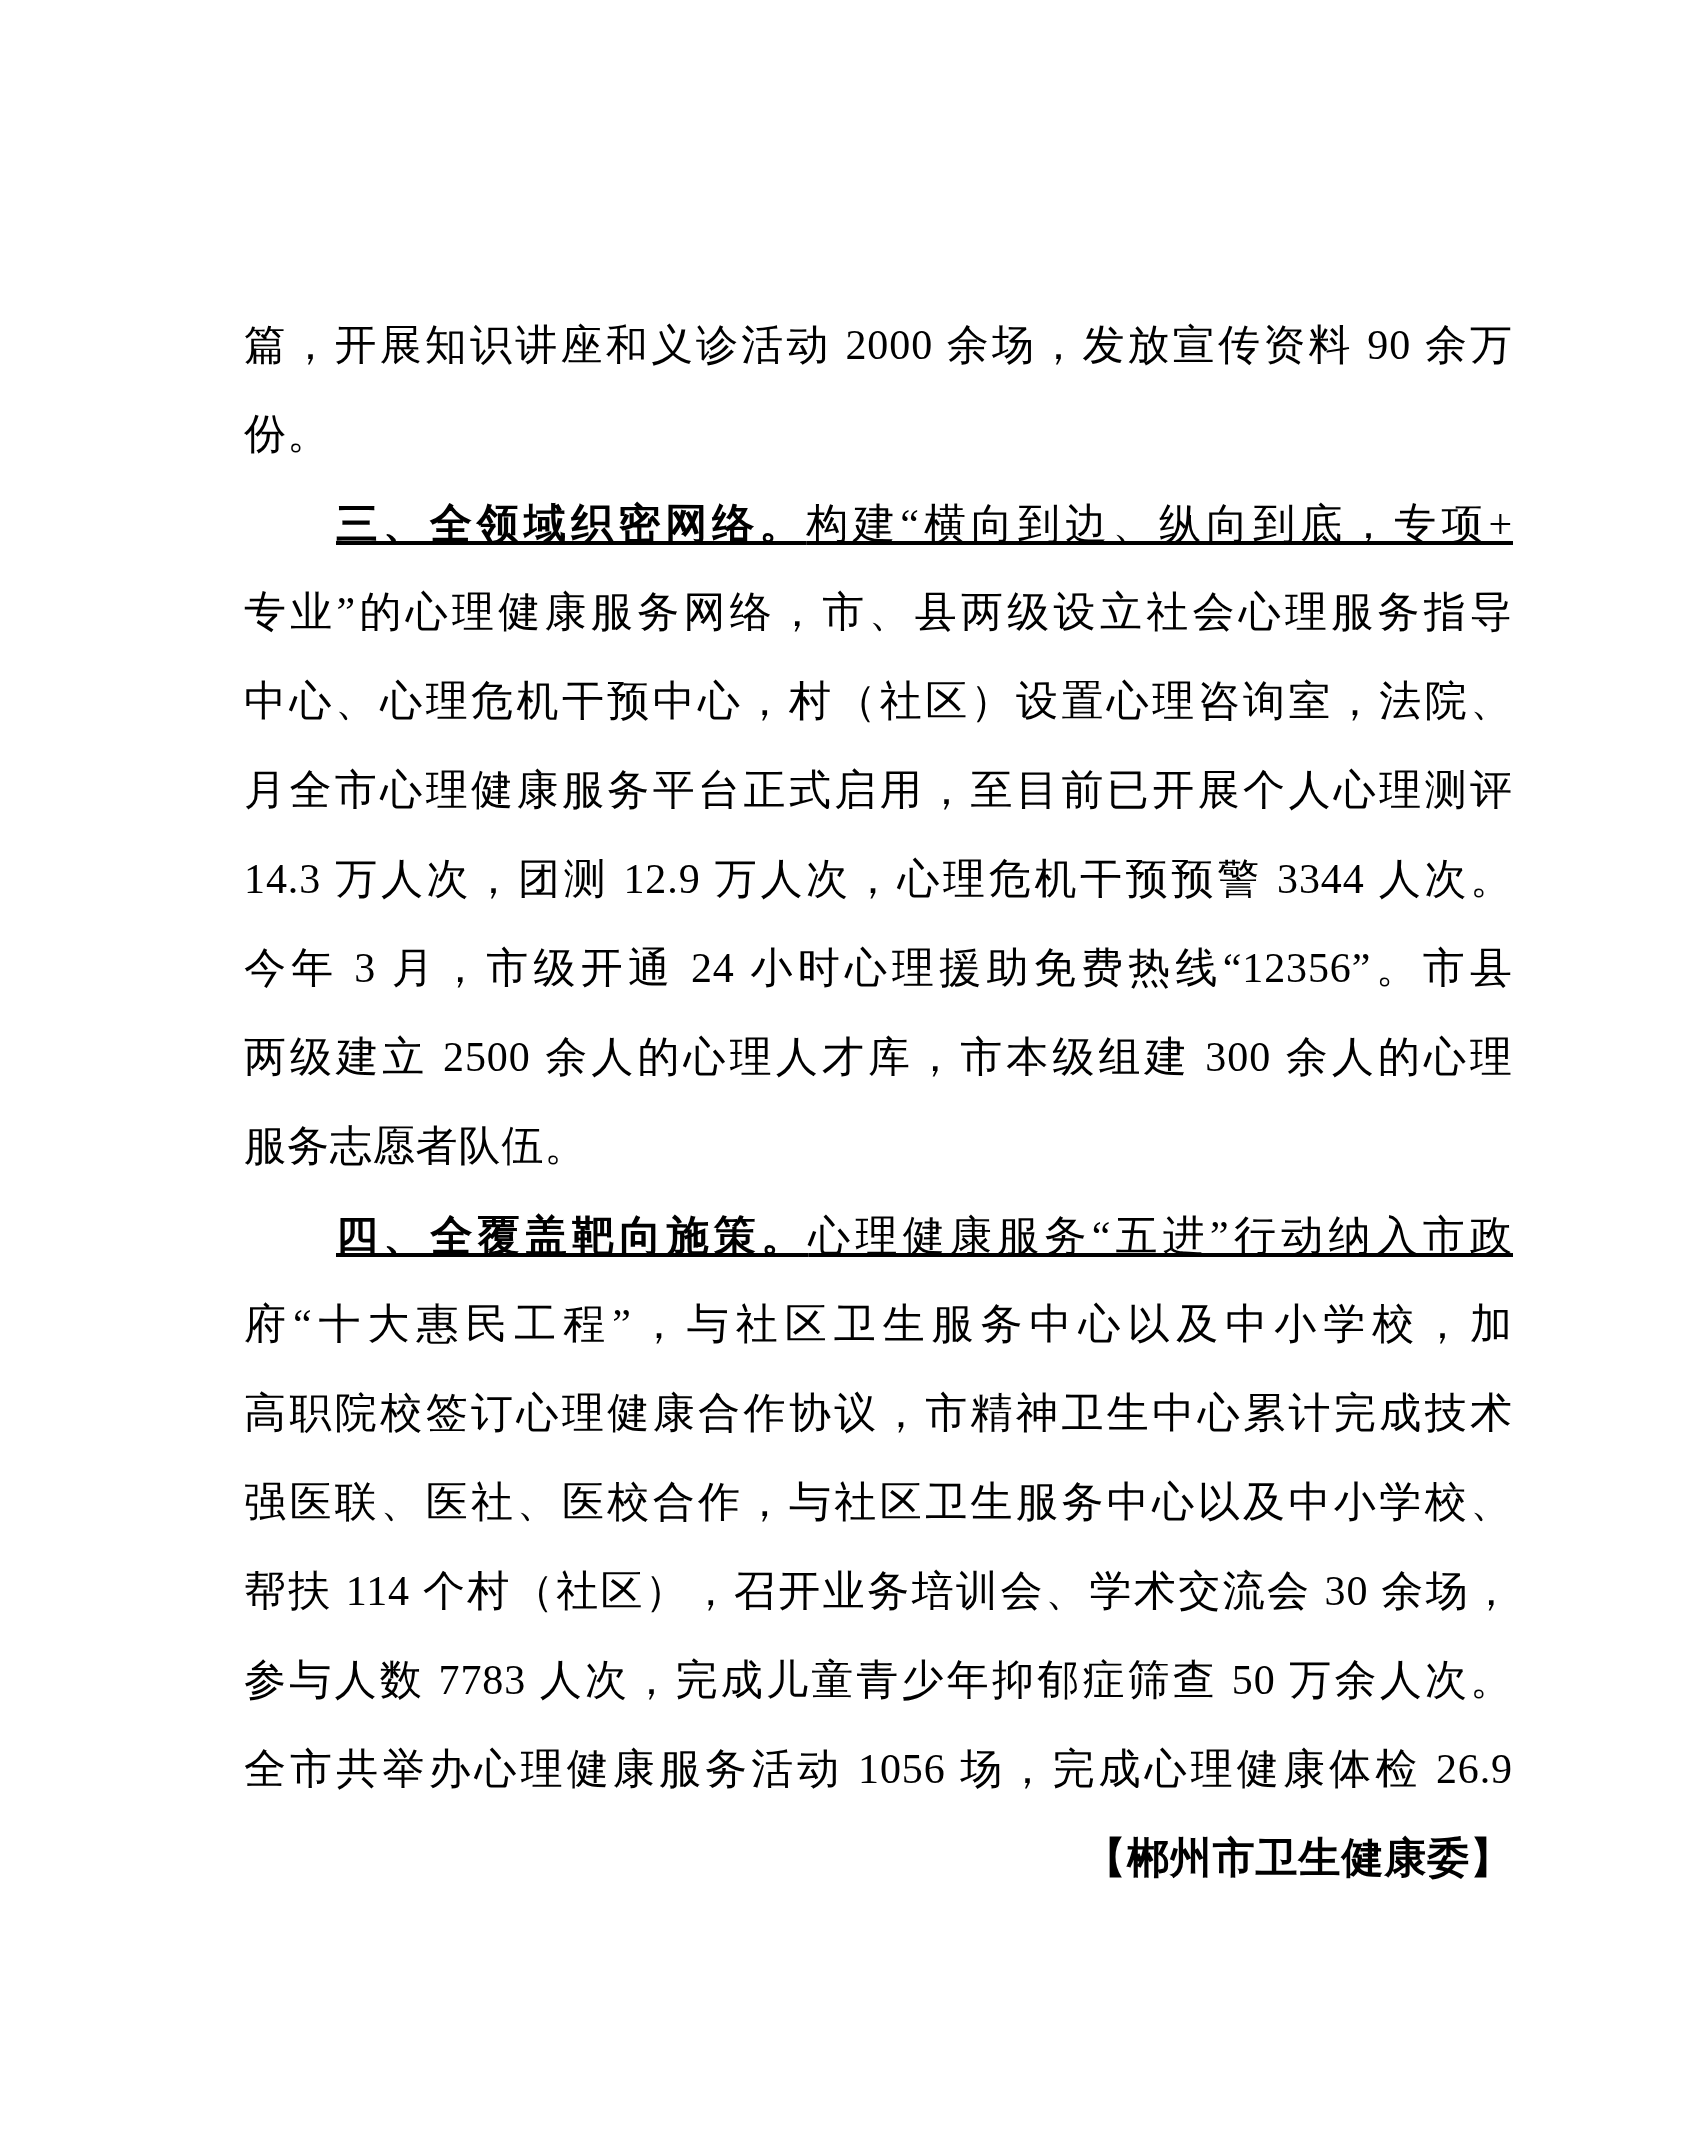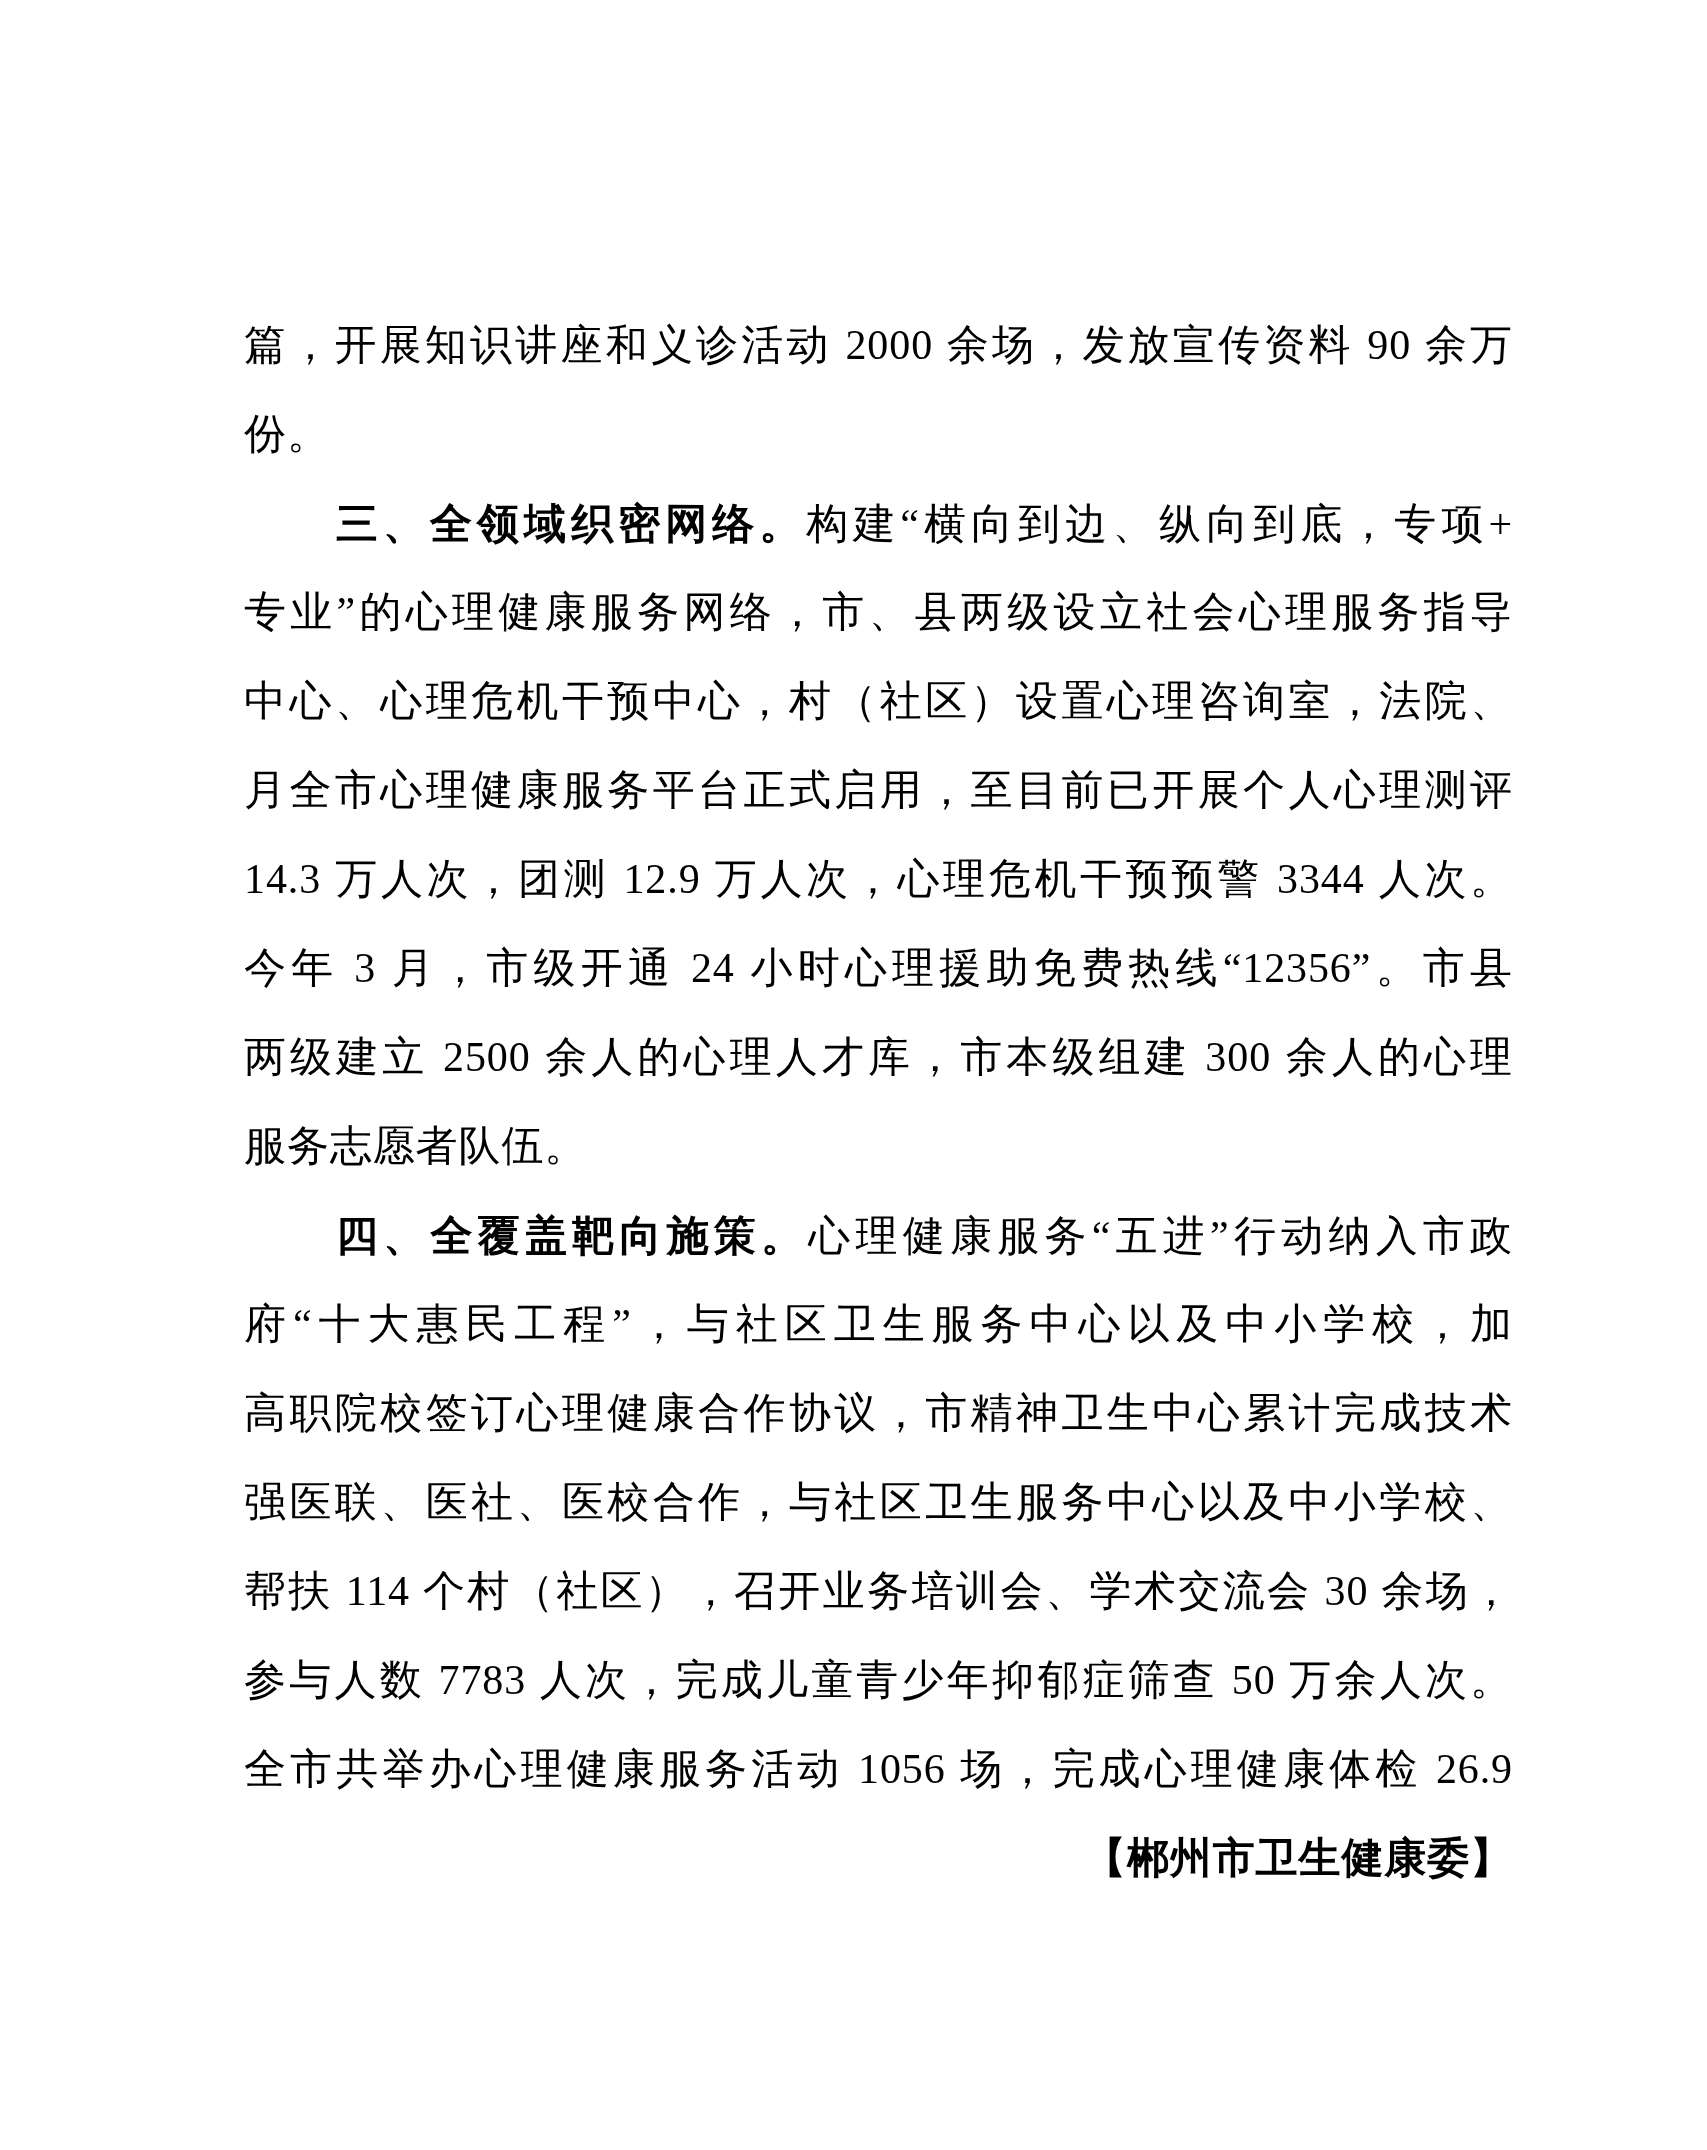--- a/index.html
+++ b/index.html
@@ -35,20 +35,21 @@
   .line.align-left {
     text-align: left;
     text-align-last: left;
   }
   .line.align-right {
     text-align: center;
     text-align-last: right;
   }
   .line.indent {
     text-indent: 92px;
+    text-decoration: underline;
   }
   .seg-song {
     font-family: "Liberation Serif", serif;
     font-weight: normal;
   }
   .seg-hei {
     font-family: "Liberation Sans", sans-serif;
     font-weight: bold;
   }
   .seg-kai {

